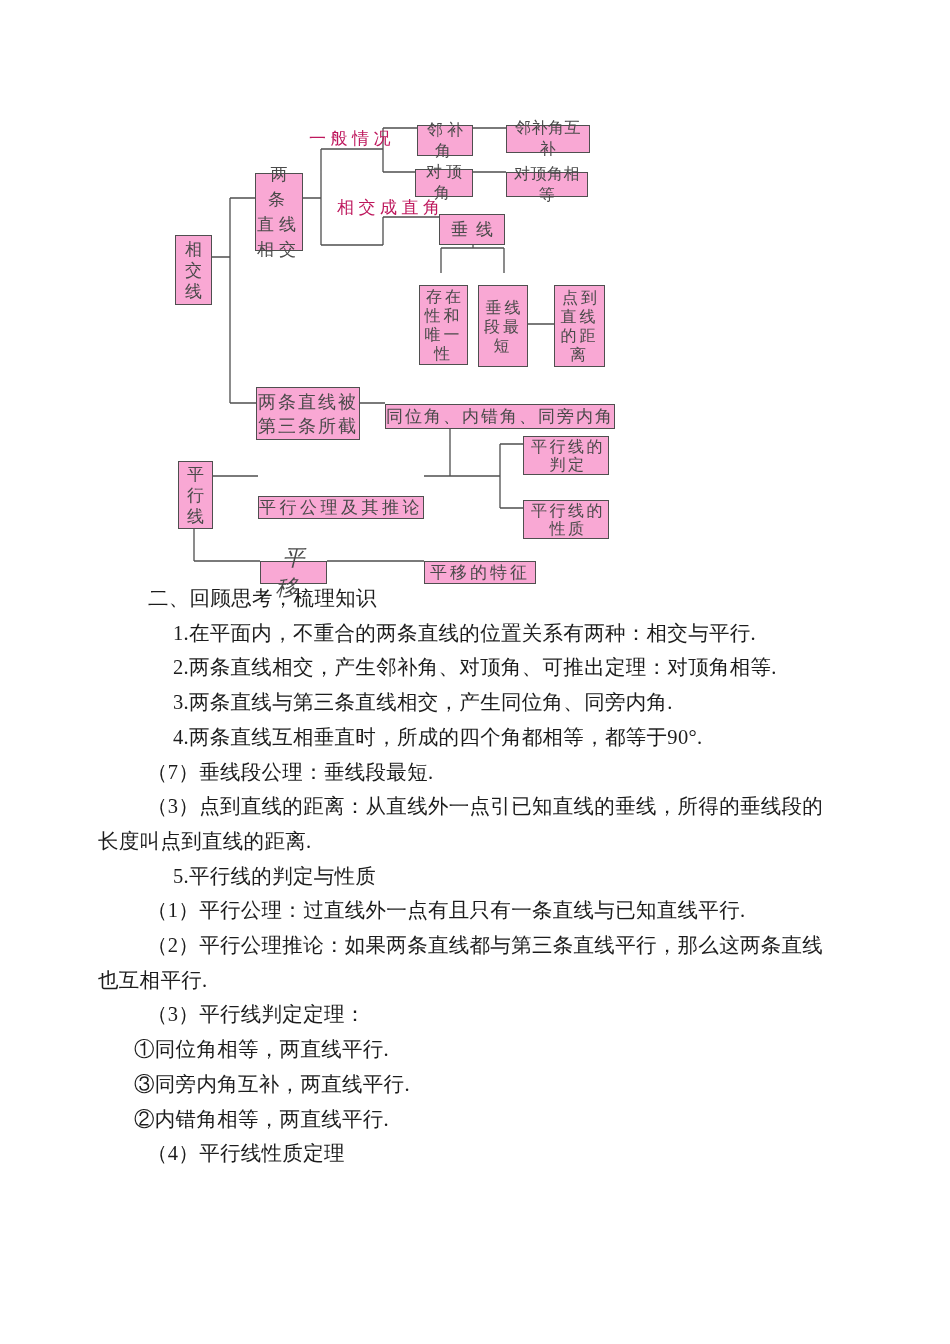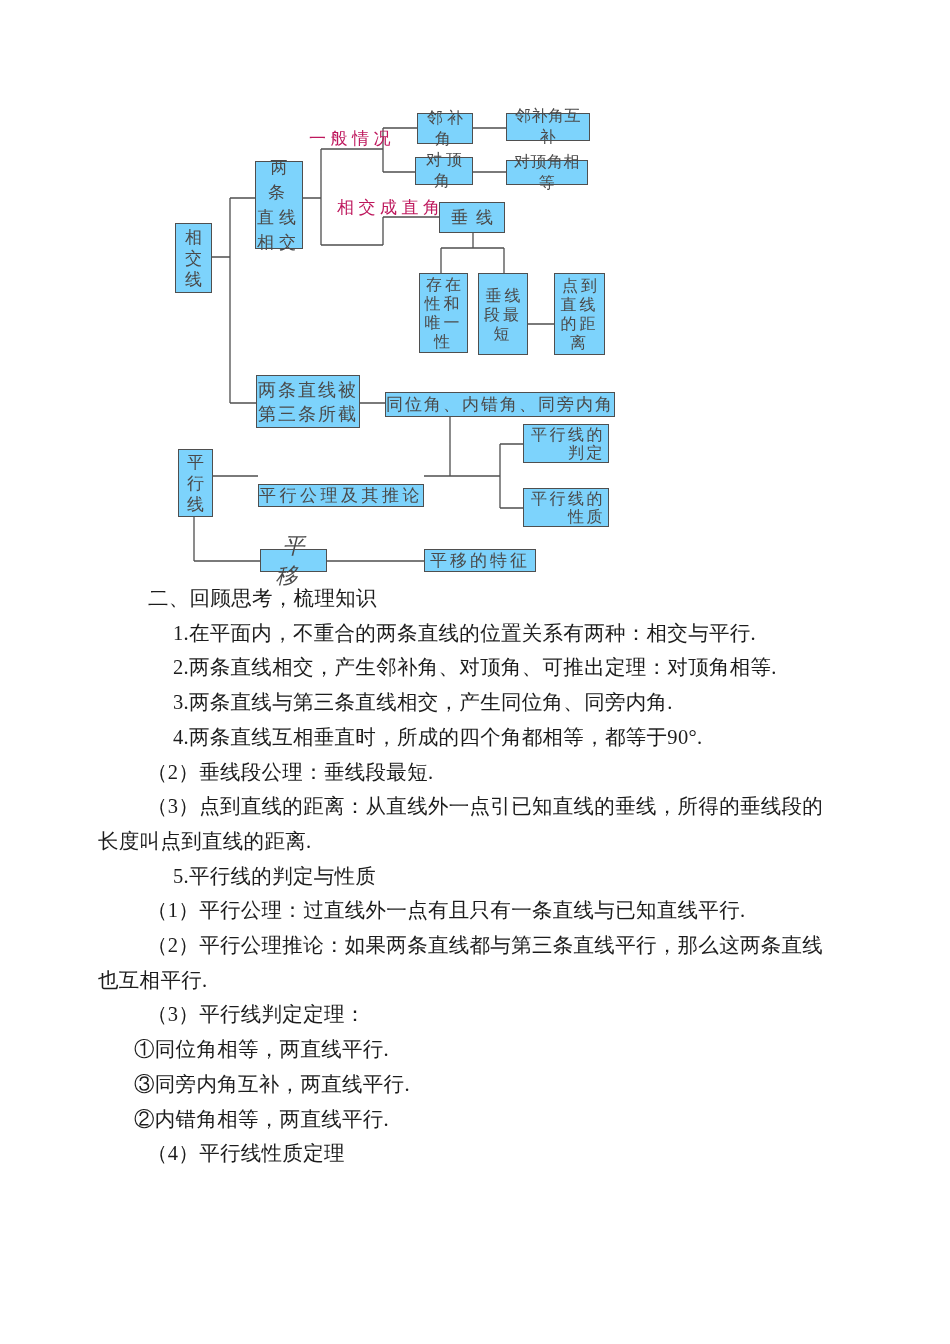--- a/index.html
+++ b/index.html
@@ -6,25 +6,25 @@
   .page{
     position:relative;width:950px;height:1344px;background:#ffffff;
     margin:0 auto;overflow:hidden;
     font-family:"Liberation Serif","DejaVu Serif",serif;
   }
   
   .diagram{position:absolute;left:0;top:0;width:950px;height:600px;}
   .diagram svg{position:absolute;left:0;top:0;}
   .node{
     position:absolute;box-sizing:border-box;
-    border:1.3px solid #4f4f4f;background:#7dd3fc;color:#4a4a4a;
+    border:1.3px solid #4f4f4f;background:#f9a8d4;color:#4a4a4a;
     display:flex;align-items:center;justify-content:center;
-    text-align:center;white-space:pre-line;
+    text-align:center;white-space:pre-line;margin-top:12px;
   }
-  .node.alignleft{justify-content:flex-start;text-align:right;padding-left:7px;}
+  .node.alignleft{justify-content:flex-start;text-align:center;padding-left:7px;}
   .floatlabel{
     position:absolute;color:#be185d;white-space:nowrap;
   }
   
   .textblock{
     position:absolute;left:98px;top:581px;width:760px;
     font-size:20.5px;line-height:34.7px;color:#1c1c1c;
     letter-spacing:0.3px;
   }
   .line{white-space:nowrap;}
@@ -54,21 +54,21 @@
     </svg>
 
     <div class="floatlabel" style="left:309px;top:127px;font-size:17px;letter-spacing:4.5px;">一般情况</div>
 
     <div class="floatlabel" style="left:337px;top:196px;font-size:17px;letter-spacing:4.5px;">相交成直角</div>
 
     <div class="node" style="left:175px;top:223px;width:37px;height:70px;font-size:17px;line-height:21px;">相
 交
 线</div>
 
-    <div class="node" style="left:255px;top:161px;width:48px;height:88px;font-size:17px;line-height:25px;letter-spacing:5px;text-indent:5px;">两条
+    <div class="node" style="left:255px;top:161px;width:48px;height:78px;font-size:17px;line-height:25px;letter-spacing:5px;text-indent:5px;">两条
 直线
 相交</div>
 
     <div class="node" style="left:417px;top:113px;width:56px;height:31px;font-size:16px;letter-spacing:4px;text-indent:4px;">邻补角</div>
 
     <div class="node" style="left:506px;top:113px;width:84px;height:28px;font-size:16px;letter-spacing:0.5px;">邻补角互补</div>
 
     <div class="node" style="left:415px;top:157px;width:58px;height:28px;font-size:16px;letter-spacing:4px;text-indent:4px;">对顶角</div>
 
     <div class="node" style="left:506px;top:160px;width:82px;height:25px;font-size:16px;letter-spacing:0.5px;">对顶角相等</div>
@@ -112,21 +112,21 @@
 
   </div>
 
   <div class="textblock">
 
   <div class="line head">二、回顾思考，梳理知识</div>
       <div class="line num">1.在平面内，不重合的两条直线的位置关系有两种：相交与平行.</div>
       <div class="line num">2.两条直线相交，产生邻补角、对顶角、可推出定理：对顶角相等.</div>
       <div class="line num">3.两条直线与第三条直线相交，产生同位角、同旁内角.</div>
       <div class="line num">4.两条直线互相垂直时，所成的四个角都相等，都等于90°.</div>
-      <div class="line paren">（2）垂线段公理：垂线段最短.</div>
+      <div class="line paren">（7）垂线段公理：垂线段最短.</div>
       <div class="line paren">（3）点到直线的距离：从直线外一点引已知直线的垂线，所得的垂线段的</div>
       <div class="line cont">长度叫点到直线的距离.</div>
       <div class="line num">5.平行线的判定与性质</div>
       <div class="line paren">（1）平行公理：过直线外一点有且只有一条直线与已知直线平行.</div>
       <div class="line paren">（2）平行公理推论：如果两条直线都与第三条直线平行，那么这两条直线</div>
       <div class="line cont">也互相平行.</div>
       <div class="line paren">（3）平行线判定定理：</div>
       <div class="line circ">①同位角相等，两直线平行.</div>
       <div class="line circ">③同旁内角互补，两直线平行.</div>
       <div class="line circ">②内错角相等，两直线平行.</div>

